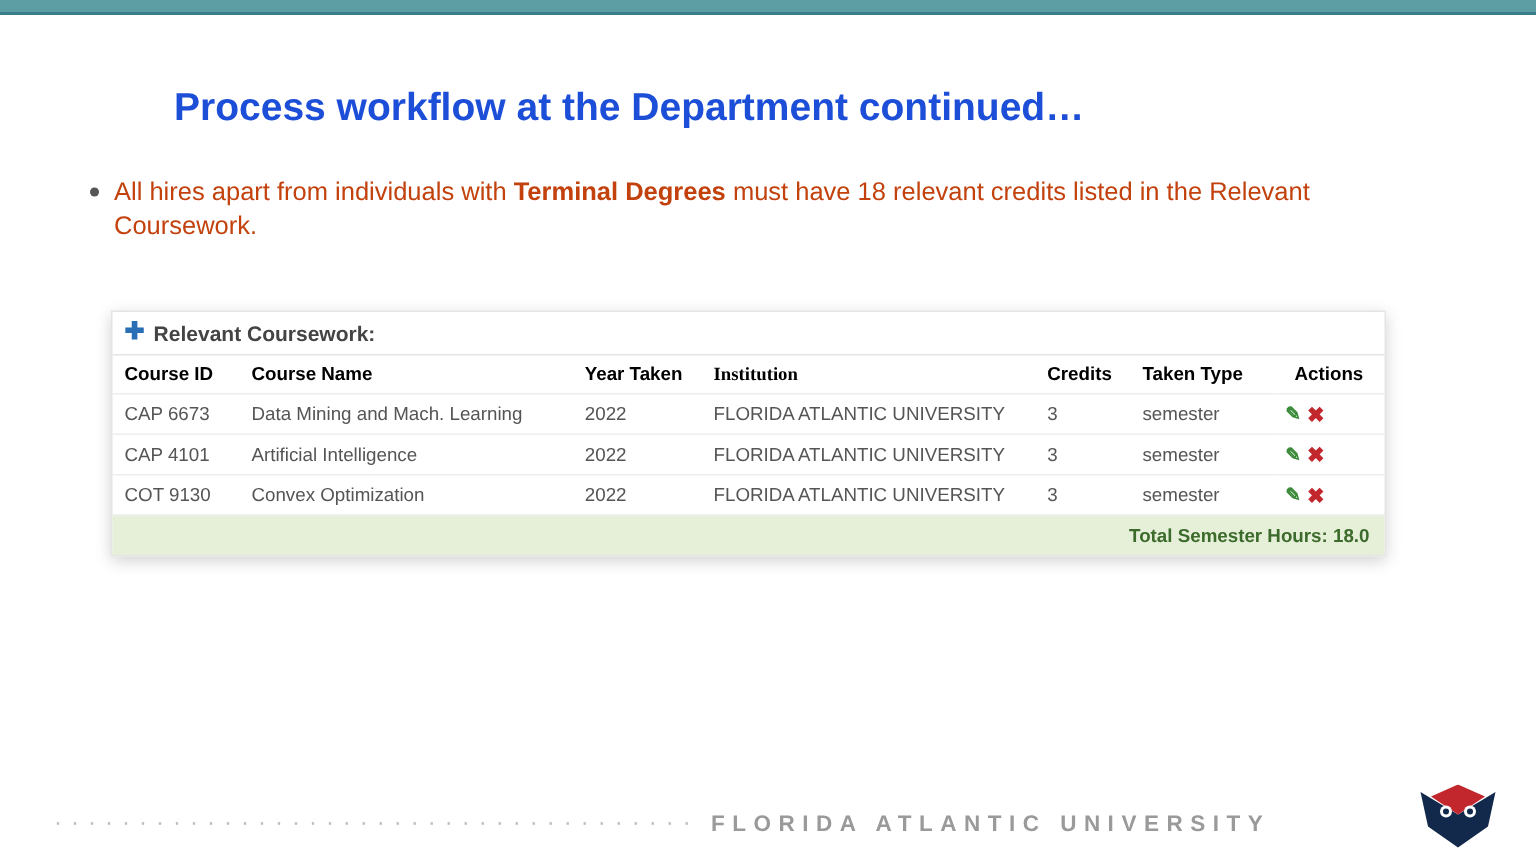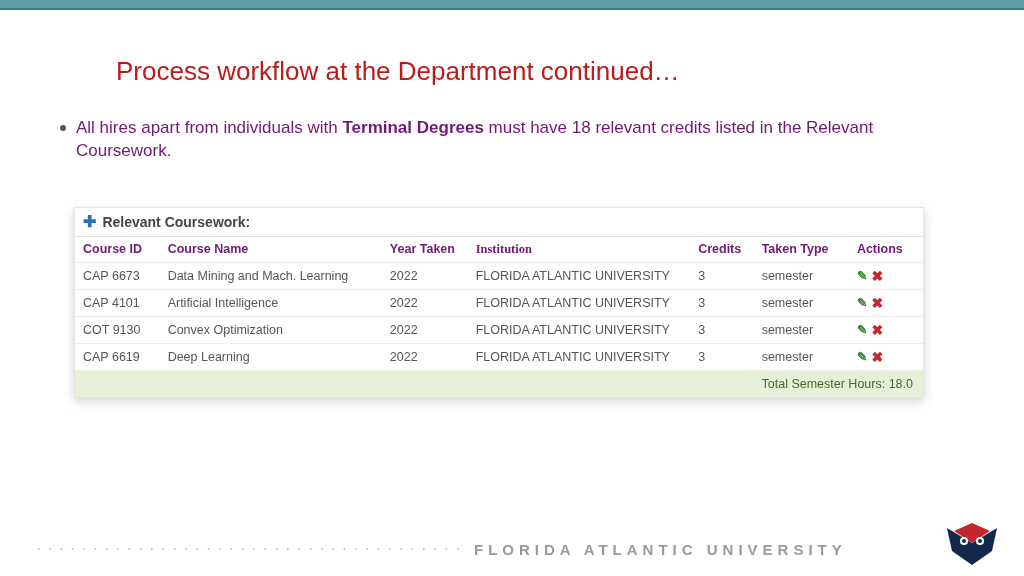--- a/index.html
+++ b/index.html
@@ -13,29 +13,29 @@
   .topbar {
     height: 10px;
     background: #5c9ea3;
     border-bottom: 2px solid #3a7d8a;
   }
   .slide {
     padding: 40px 60px 0 60px;
   }
   .title {
     font-size: 26px;
-    font-weight: normal;
-    color: #b91c1c;
+    font-weight: bold;
+    color: #1d4ed8;
     margin: 6px 0 30px 56px;
   }
   .bullet-row {
     display: flex;
     align-items: flex-start;
     gap: 10px;
-    color: #701a75;
+    color: #c2410c;
     font-size: 17px;
     line-height: 1.35;
   }
   .bullet-dot {
     width: 6px; height: 6px;
     background: #555;
     border-radius: 50%;
     margin-top: 8px;
     flex: 0 0 auto;
   }
@@ -68,45 +68,45 @@
     line-height: 1;
   }
   table { width: 100%; border-collapse: collapse; }
   th, td {
     text-align: left;
     padding: 5px 8px;
     border-bottom: 1px solid #eee;
     white-space: nowrap;
   }
   th {
-    color: #701a75;
+    color: #000000;
     font-weight: bold;
     font-size: 12.5px;
   }
   .col-id     { width: 80px; }
   .col-name   { width: 210px; }
   .col-year   { width: 80px; }
   .col-inst   { width: 210px; font-family: Liberation Serif, serif; }
   .col-cred   { width: 60px; }
   .col-ctype  { width: 90px; }
-  .col-act    { width: 70px; }
+  .col-act    { width: 70px; text-align: center; }
   .actions-cell { display: flex; gap: 4px; align-items: center; }
   .ico-edit {
     color: #3a8a3a;
     font-weight: bold;
   }
   .ico-del {
     color: #c1272d;
     font-weight: bold;
     font-size: 14px;
   }
   .total-row td {
     background: #e6f0d8;
     text-align: right;
-    font-weight: normal;
+    font-weight: bold;
     color: #3c6b2c;
     padding: 6px 10px;
     border-bottom: none;
   }
 
   .footer {
     position: absolute;
     left: 0; right: 0; bottom: 18px;
     display: flex;
     align-items: center;
@@ -202,34 +202,20 @@
             <td>FLORIDA ATLANTIC UNIVERSITY</td>
             <td>3</td>
             <td>semester</td>
             <td>
               <span class="actions-cell">
                 <span class="ico-edit">✎</span>
                 <span class="ico-del">✖</span>
               </span>
             </td>
           </tr>
-          <tr>
-            <td>CAP 6619</td>
-            <td>Deep Learning</td>
-            <td>2022</td>
-            <td>FLORIDA ATLANTIC UNIVERSITY</td>
-            <td>3</td>
-            <td>semester</td>
-            <td>
-              <span class="actions-cell">
-                <span class="ico-edit">✎</span>
-                <span class="ico-del">✖</span>
-              </span>
-            </td>
-          </tr>
         </tbody>
       <tfoot>
         <tr class="total-row">
           <td colspan="7">
             <span>Total Semester Hours: </span><span>18.0</span>
           </td>
         </tr>
       </tfoot>
     </table>
   </div>

